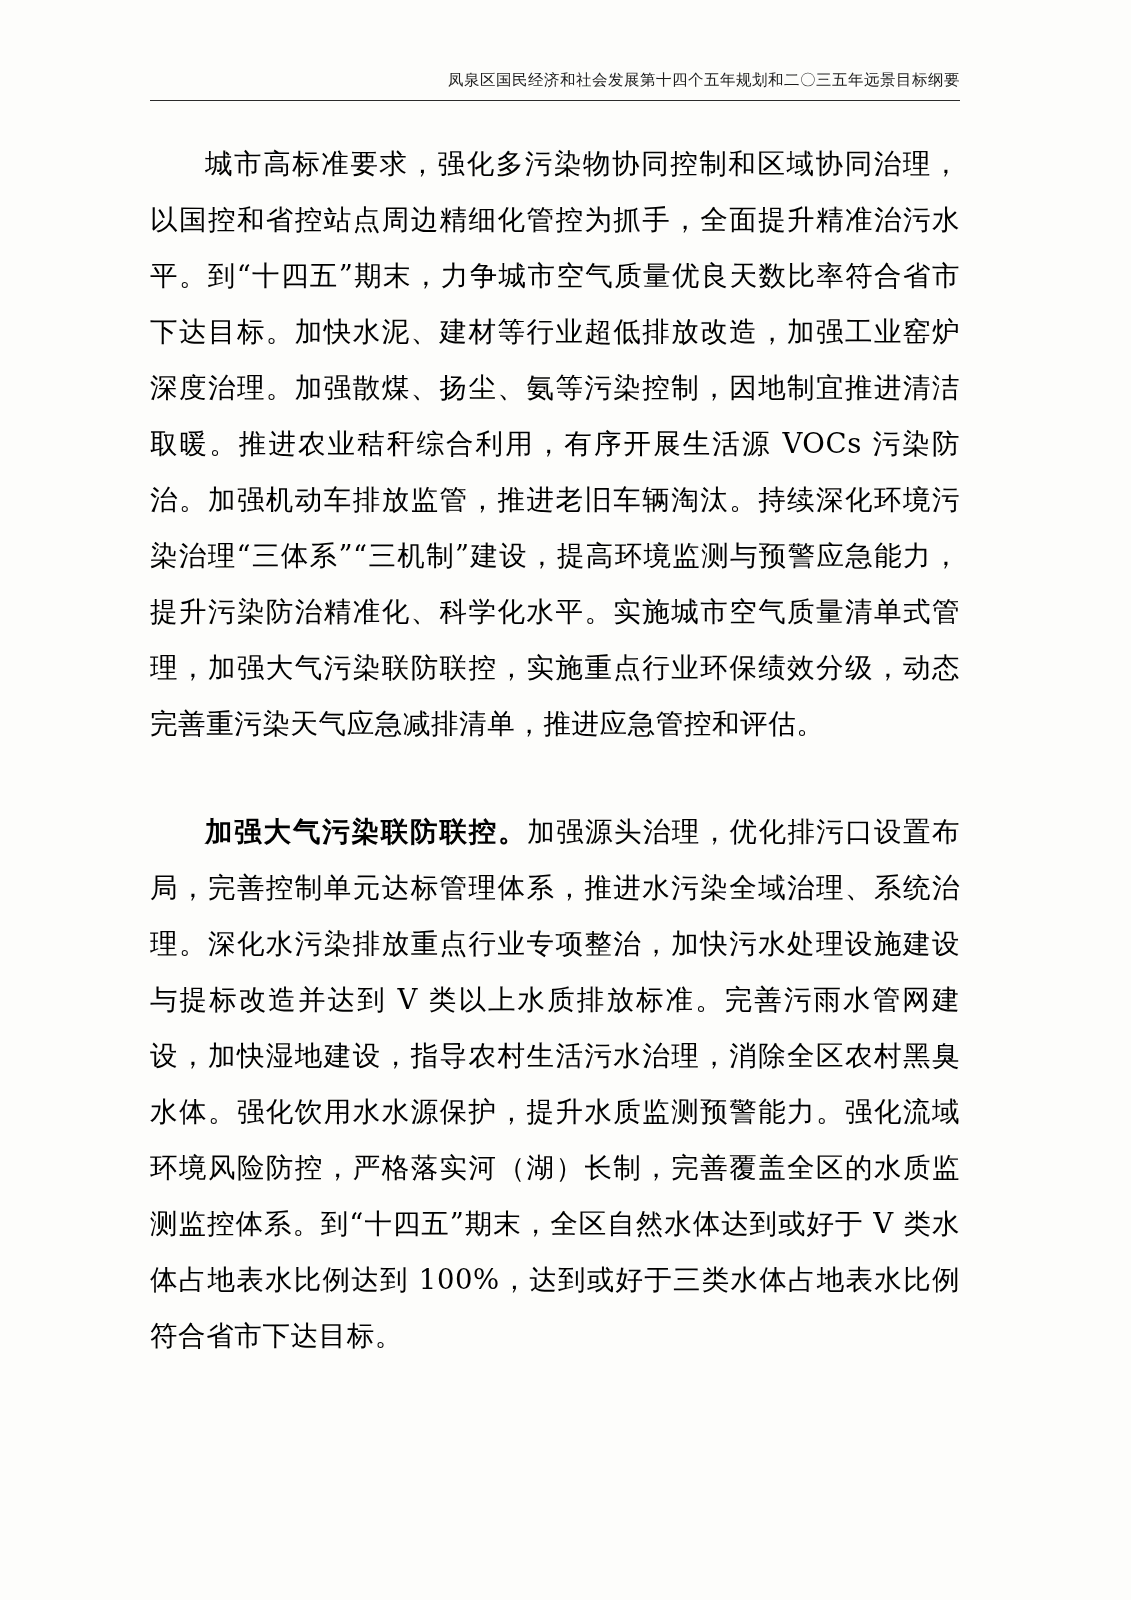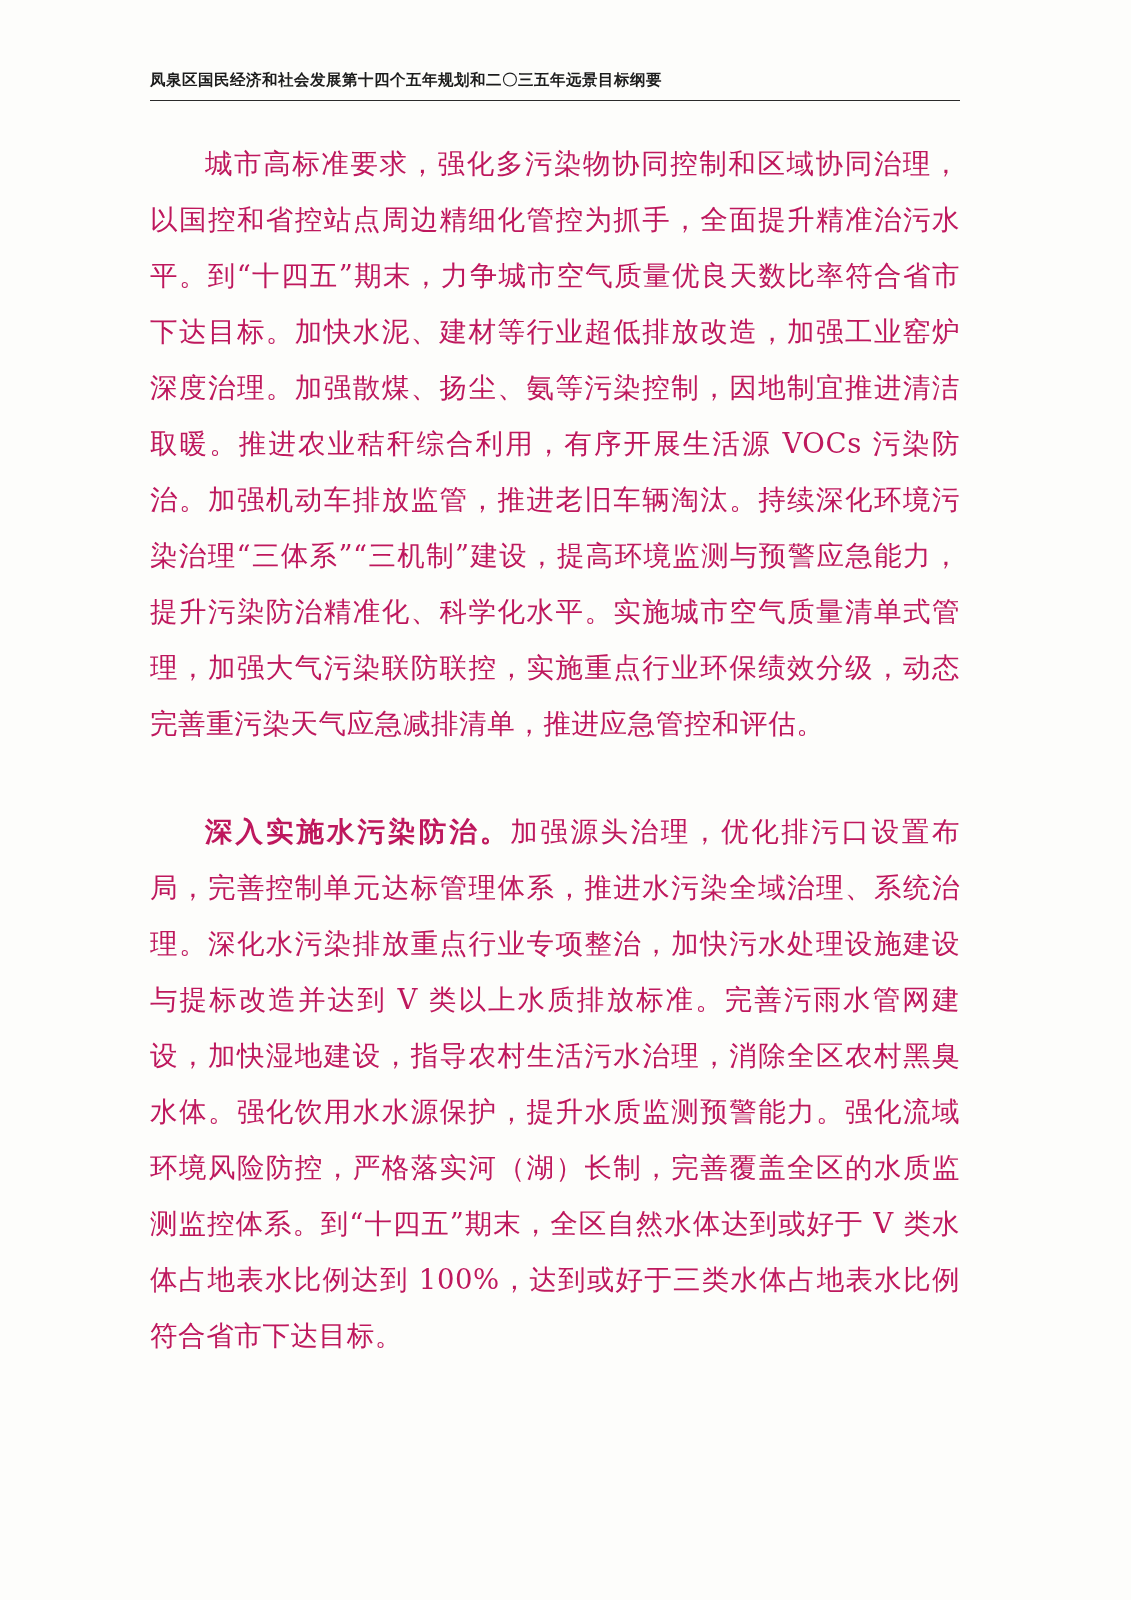--- a/index.html
+++ b/index.html
@@ -21,43 +21,43 @@
     background: #fdfdfb;
   }
   .page-inner {
     position: absolute;
     left: 150px;
     top: 70px;
     width: 810px;
     height: 1450px;
   }
   .running-head {
-    text-align: left;
+    text-align: right;
     font-family: "DejaVu Sans", sans-serif;
     font-size: 15.5px;
-    font-weight: 700;
+    font-weight: 400;
     letter-spacing: 0.5px;
     color: #1c1c1c;
     padding-bottom: 9px;
     white-space: nowrap;
   }
   .head-rule {
     border: 0;
     border-top: 1.6px solid #2b2b2b;
     margin: 0 0 34px 0;
   }
   .body-text p {
     margin: 0 0 0 0;
     font-family: "DejaVu Serif", serif;
     font-size: 27.5px;
     line-height: 56px;
     text-align: justify;
     text-justify: inter-ideograph;
     letter-spacing: 0.6px;
-    color: #be185d;
+    color: #000000;
     text-indent: 2em;
   }
   .body-text p.para-gap {
     margin-top: 52px;
   }
   .lead {
     font-weight: 700;
     letter-spacing: 1px;
   }
   .page-number {
@@ -78,18 +78,18 @@
   <div class="page-inner">
 
     <div class="running-head">凤泉区国民经济和社会发展第十四个五年规划和二〇三五年远景目标纲要</div>
     <hr class="head-rule">
 
     <div class="body-text">
       <p>
         <span>城市高标准要求，强化多污染物协同控制和区域协同治理，以国控和省控站点周边精细化管控为抓手，全面提升精准治污水平。到“十四五”期末，力争城市空气质量优良天数比率符合省市下达目标。加快水泥、建材等行业超低排放改造，加强工业窑炉深度治理。加强散煤、扬尘、氨等污染控制，因地制宜推进清洁取暖。推进农业秸秆综合利用，有序开展生活源 VOCs 污染防治。加强机动车排放监管，推进老旧车辆淘汰。持续深化环境污染治理“三体系”“三机制”建设，提高环境监测与预警应急能力，提升污染防治精准化、科学化水平。实施城市空气质量清单式管理，加强大气污染联防联控，实施重点行业环保绩效分级，动态完善重污染天气应急减排清单，推进应急管控和评估。</span>
       </p>
       <p class="para-gap">
-        <span class="lead">深入实施水污染防治。</span><span>加强源头治理，优化排污口设置布局，完善控制单元达标管理体系，推进水污染全域治理、系统治理。深化水污染排放重点行业专项整治，加快污水处理设施建设与提标改造并达到 V 类以上水质排放标准。完善污雨水管网建设，加快湿地建设，指导农村生活污水治理，消除全区农村黑臭水体。强化饮用水水源保护，提升水质监测预警能力。强化流域环境风险防控，严格落实河（湖）长制，完善覆盖全区的水质监测监控体系。到“十四五”期末，全区自然水体达到或好于 V 类水体占地表水比例达到 100%，达到或好于三类水体占地表水比例符合省市下达目标。</span>
+        <span class="lead">加强大气污染联防联控。</span><span>加强源头治理，优化排污口设置布局，完善控制单元达标管理体系，推进水污染全域治理、系统治理。深化水污染排放重点行业专项整治，加快污水处理设施建设与提标改造并达到 V 类以上水质排放标准。完善污雨水管网建设，加快湿地建设，指导农村生活污水治理，消除全区农村黑臭水体。强化饮用水水源保护，提升水质监测预警能力。强化流域环境风险防控，严格落实河（湖）长制，完善覆盖全区的水质监测监控体系。到“十四五”期末，全区自然水体达到或好于 V 类水体占地表水比例达到 100%，达到或好于三类水体占地表水比例符合省市下达目标。</span>
       </p>
     </div>
 
   </div>
 </div>
 
 </body></html>

